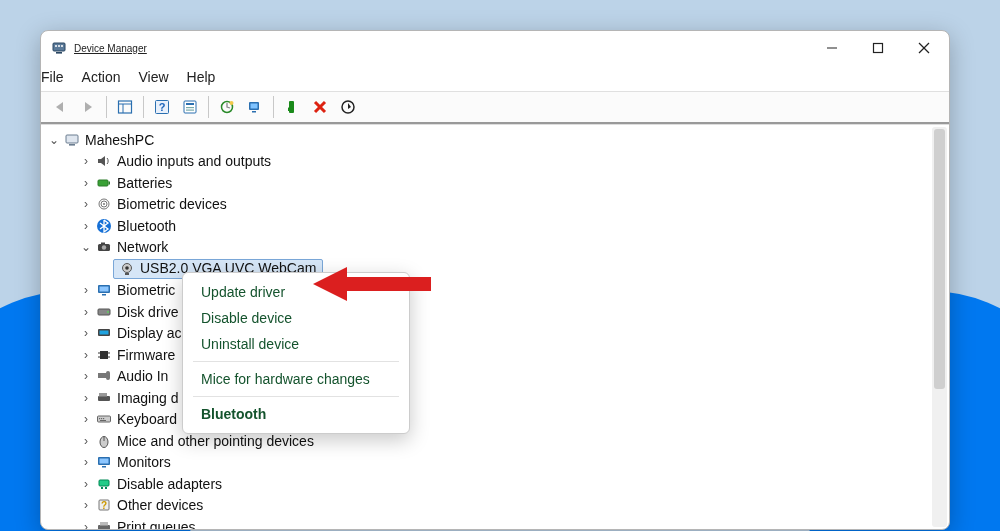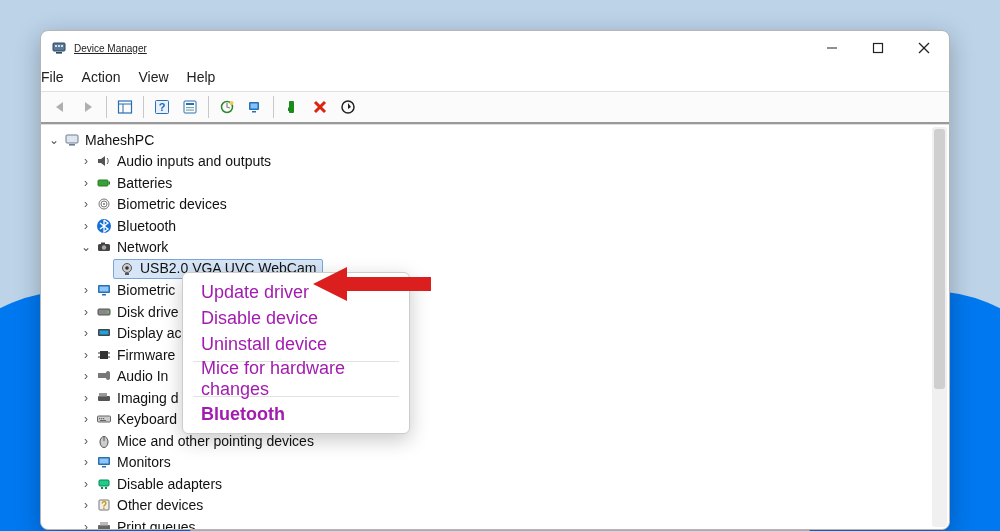--- a/index.html
+++ b/index.html
@@ -36,21 +36,21 @@
   .lvl0 { padding-left: 6px; }
   .lvl1 { padding-left: 38px; }
   .lvl2 { padding-left: 72px; }
   .selected .label {  }
   .sel-pill { display:inline-flex; align-items:flex-start; height:20px; padding:0 6px 0 2px; border:1px solid #7aa7d8; background:#d6e6f7; border-radius:2px; }
   .context-menu {
     position: absolute; left: 182px; top: 272px; width: 228px;
     background: #fff; border: 1px solid #ccc; border-radius: 6px;
     box-shadow: 0 6px 20px rgba(0,0,0,0.22); padding: 6px 0; z-index: 5;
   }
-  .cm-item { height: 26px; display: flex; align-items: center; padding: 0 18px; font-size: 18px; color: #a21caf; }
+  .cm-item { height: 26px; display: flex; align-items: center; padding: 0 18px; font-size: 14px; color: #14532d; }
   .cm-sep { height: 1px; background: #e2e2e2; margin: 4px 10px; }
   .cm-bold { font-weight: 700; }
   .arrow { position: absolute; left: 313px; top: 264px; z-index: 6; pointer-events:none; }
 </style>
 </head>
 <body>
 
 <div class="bg-curve"></div>
 <div class="bg-curve2"></div>
 

